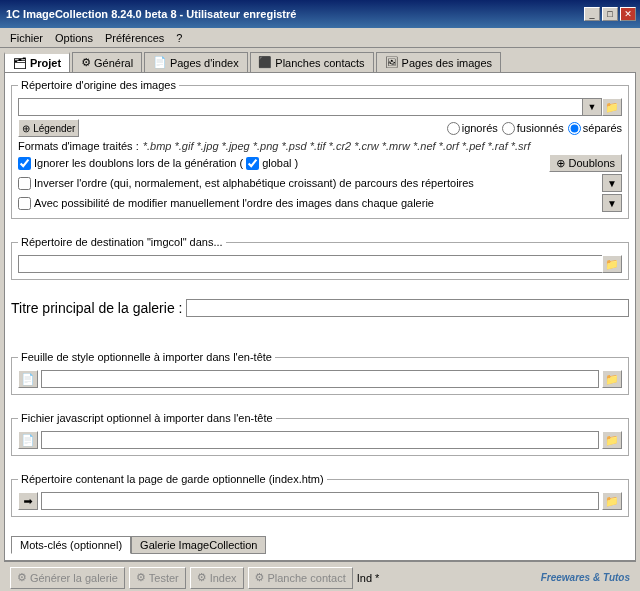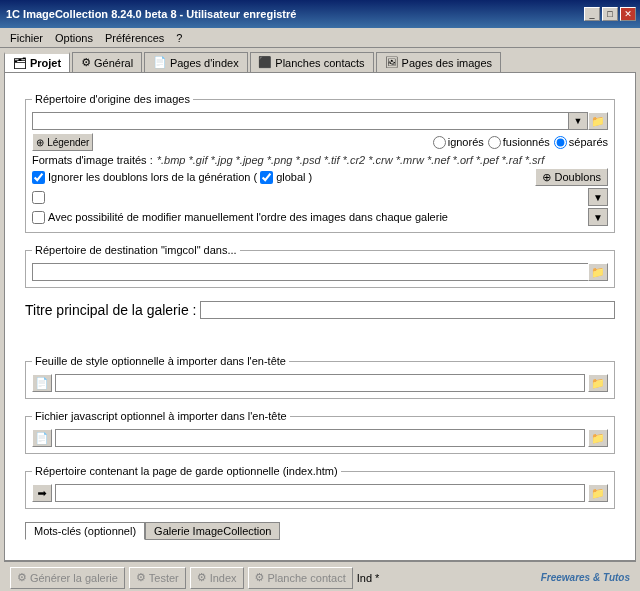--- a/index.html
+++ b/index.html
@@ -97,25 +97,25 @@
       border-top: 2px solid #d4d0c8;
       z-index: 1;
       font-weight: bold;
     }
 
     
     .content-area {
       background: #fff;
       border: 1px solid #888;
       flex: 1;
-      padding: 20px;
+      padding: 6px;
       overflow-y: auto;
       display: flex;
       flex-direction: column;
-      gap: 11px;
+      gap: 17px;
     }
 
     
     fieldset {
       border: 1px solid #aaa;
       padding: 4px 6px 6px;
       margin: 0;
     }
     legend {
       font-size: 11px;
@@ -406,20 +406,21 @@
         <input type="checkbox" checked="" style="">
         <span>Ignorer les doublons lors de la génération (</span>
         <input type="checkbox" checked="" style="">
         <span>global )</span>
         <span style="flex:1"></span>
         <button class="doublons-btn">⊕ Doublons</button>
       </div>
 
       <div class="check-row">
         <input type="checkbox" style="">
+        <span>Inverser l'ordre (qui, normalement, est alphabétique croissant) de parcours des répertoires</span>
         <span style="flex:1"></span>
         <div class="right-arrow-btn">▼</div>
       </div>
 
       <div class="check-row">
         <input type="checkbox" style="">
         <span>Avec possibilité de modifier manuellement l'ordre des images dans chaque galerie</span>
         <span style="flex:1"></span>
         <div class="right-arrow-btn">▼</div>
       </div>

